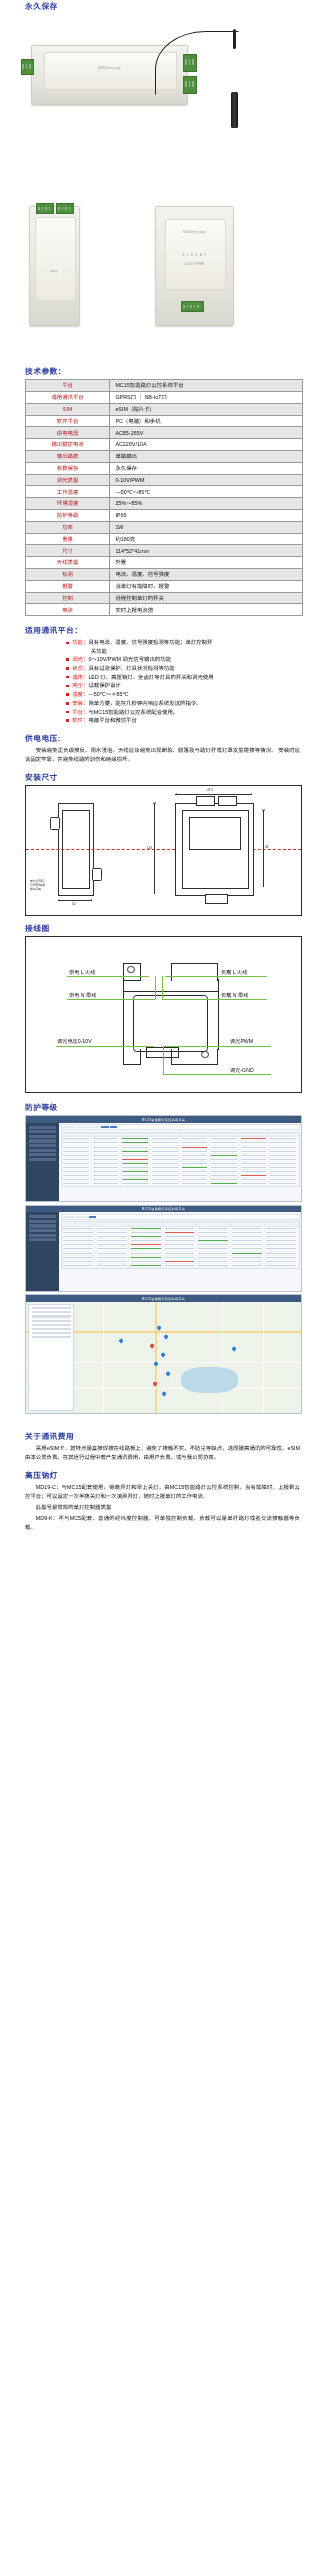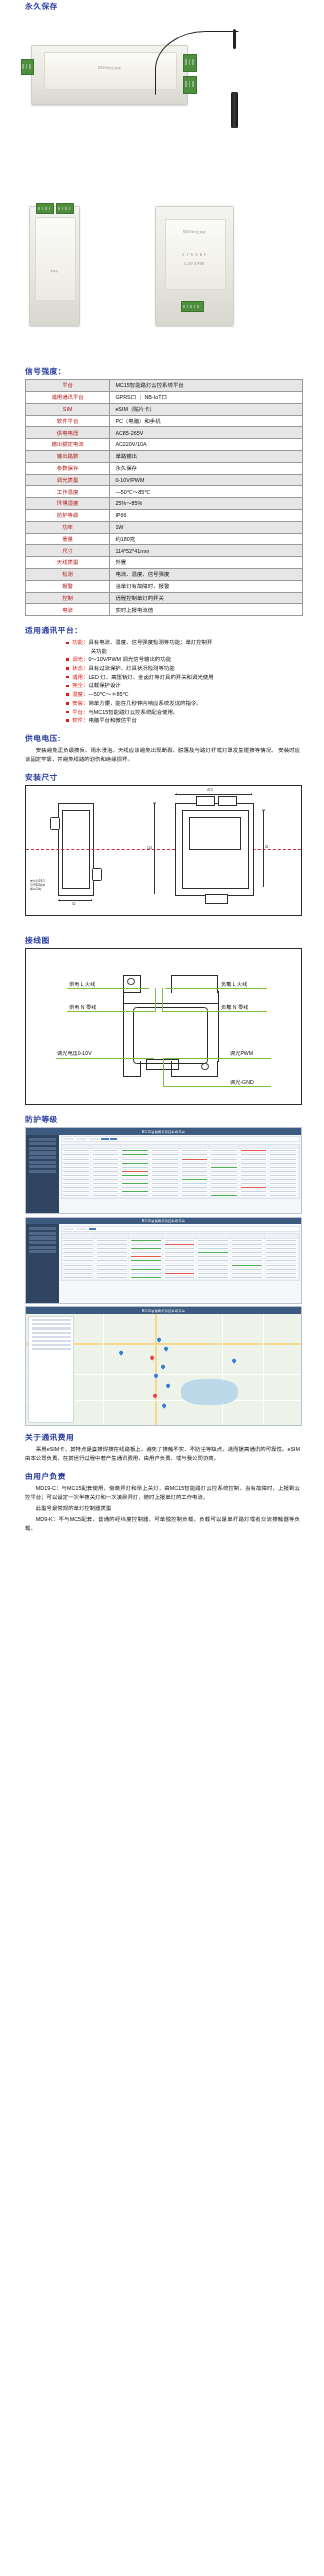--- a/index.html
+++ b/index.html
@@ -260,21 +260,21 @@
 
     <div class="dev" style="left:155px;top:6.2px;width:77px;height:118px;">
       <div class="face" style="left:12%;top:10%;width:76%;height:58%;"></div>
       <div class="lbl" style="top:23px;font-size:2.6px;">MD19单灯控制器</div>
       <div class="lbl" style="top:47px;font-size:2.6px;letter-spacing:1px;">S 1 N N A F</div>
       <div class="lbl" style="top:56px;font-size:2.6px;">0-10V  G  PWM</div>
     </div>
     <div class="term" style="left:181px;top:101px;width:20.6px;height:9.3px;"></div>
   </div>
 
-  <h2 class="sec-title">信号强度：</h2>
+  <h2 class="sec-title">技术参数：</h2>
 
   <table class="params">
     <tbody>
       <tr>
           <td class="k">平台</td>
           <td class="v">MC15智能路灯云控系统平台</td>
         </tr>
       <tr>
           <td class="k">适用通讯平台</td>
           <td class="v">GPRS口 ｜ NB-IoT口</td>
@@ -399,21 +399,21 @@
     <div class="dimtxt" style="left:121px;top:60px;">114</div>
 
     <div class="arrowline" style="left:237px;top:24px;width:0.5px;height:77px;background:#333;"></div>
     <div class="dimtxt" style="left:239px;top:59px;">41</div>
 
     <div class="note" style="left:4.1px;top:93px;white-space:pre-line;">安装孔Φ4.5
 可用Φ4膨胀
 螺丝固定</div>
   </div>
 
-  <h2 class="sec-title" style="margin-top:18px;">接线图</h2>
+  <h2 class="sec-title" style="margin-top:6px;">接线图</h2>
 
   <div class="wirebox">
 
     <div class="shape" style="left:97px;top:26px;width:15.5px;height:16.5px;"></div>
     <div class="hole" style="left:101px;top:29px;width:5.7px;height:5.7px;"></div>
     <div class="shape" style="left:97px;top:42px;width:94px;height:12.4px;border-top:none;"></div>
     <div class="shape" style="left:145px;top:26px;width:45px;height:17.5px;border-bottom:none;"></div>
     <div class="shape" style="left:97px;top:55px;width:94px;height:58px;border-top:none;border-bottom:none;"></div>
     <div class="shape" style="left:107px;top:58px;width:73px;height:55px;border-radius:3.6px;"></div>
 
@@ -751,22 +751,22 @@
         <i></i>
       <i></i>
         <i></i>
       <i></i>
         <i></i>
       <i></i>
         <i></i>
     </div>
   </div>
 
-  <h2 class="sec-title" style="margin-top:5px;">关于通讯费用</h2>
+  <h2 class="sec-title" style="margin-top:16px;">关于通讯费用</h2>
   <p class="para">采用eSIM卡，其特点是直接焊接在线路板上，避免了接触不实、不防尘等缺点，进而提高通讯的可靠性。eSIM由本公司负责，在其运行过程中若产生通讯费用，由用户负责，或与我公司协商。</p>
 
-  <h2 class="sec-title" style="margin-top:7.2px;">由用户负责</h2>
+  <h2 class="sec-title" style="margin-top:7.2px;">高压钠灯</h2>
   <p class="para">MD19-C：与MC15配套使用，傍晚开灯和早上关灯，由MC15智能路灯云控系统控制，当有故障时，上报到云控平台；可以设定一次半夜关灯和一次凌晨开灯，随时上报单灯的工作电流。</p>
   <p class="para">此型号是常规的单灯控制器类型</p>
   <p class="para" style="padding-bottom:9.3px;">MD9-K：不与MC5配套，普通的经纬度控制器，可单独控制负载，负载可以是单杆路灯或者交流接触器等负载。</p>
 
 </div>
 
 
 </body></html>

